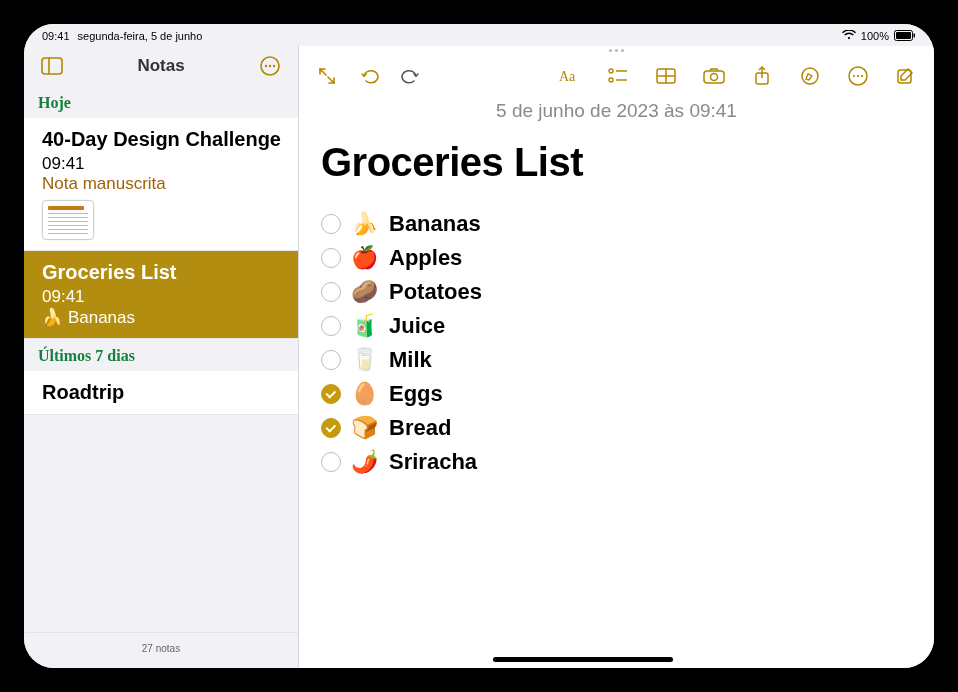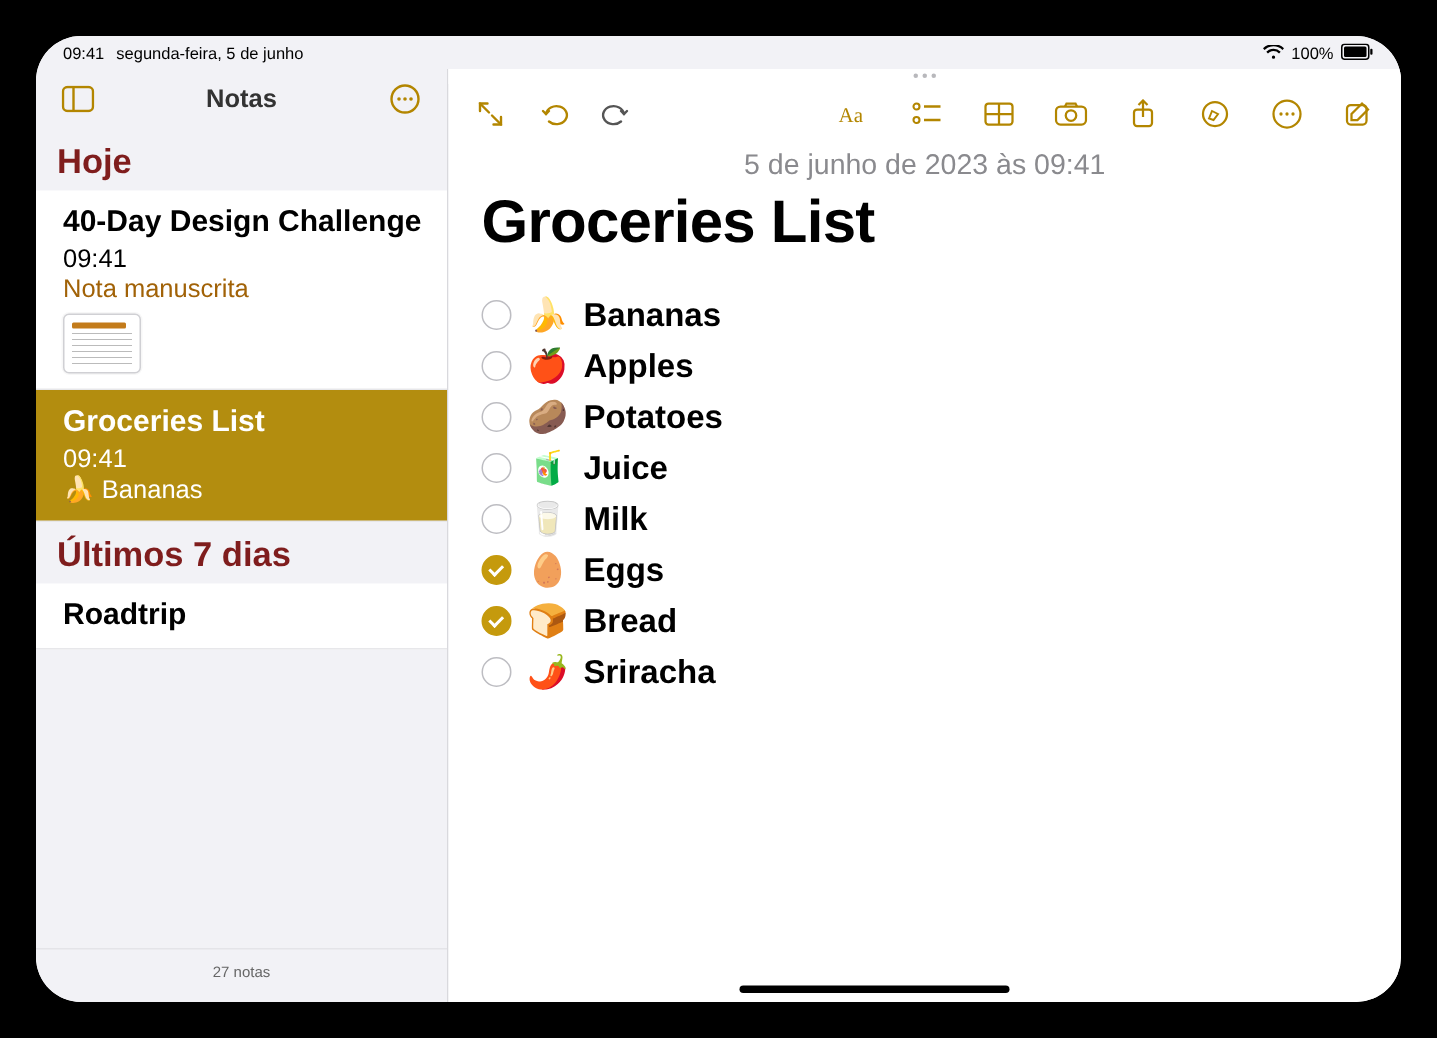--- a/index.html
+++ b/index.html
@@ -76,24 +76,25 @@
     justify-content: center;
     color: #b38600;
     border-radius: 6px;
   }
   .icon-btn svg { display:block; }
   .sidebar-list {
     flex: 1;
     overflow-y: auto;
   }
   .section-header {
-    font-size: 23px;
+    font-size: 16px;
     font-weight: 800;
     padding: 8px 14px 6px 14px;
-    color: #7f1d1d;
+    color: #15803d;
+    font-family: Liberation Serif, serif;
   }
   .note-item {
     background: #fff;
     padding: 10px 14px 10px 18px;
     border-bottom: 1px solid #e7e7ea;
   }
   .note-item.selected {
     background: #b38d0f;
     color: #fff;
   }
@@ -180,21 +181,21 @@
   }
   .content {
     flex:1;
     padding: 4px 22px 0 22px;
     overflow-y:auto;
   }
   .date-line {
     text-align:center;
     color:#8a8a8e;
     font-size: 19px;
-    margin-bottom: 4px;
+    margin-bottom: 18px;
   }
   .note-h1 {
     font-size: 40px;
     font-weight: 900;
     letter-spacing: -0.5px;
     margin-bottom: 26px;
   }
   .checklist { list-style:none; }
   .checklist li {
     display:flex;

